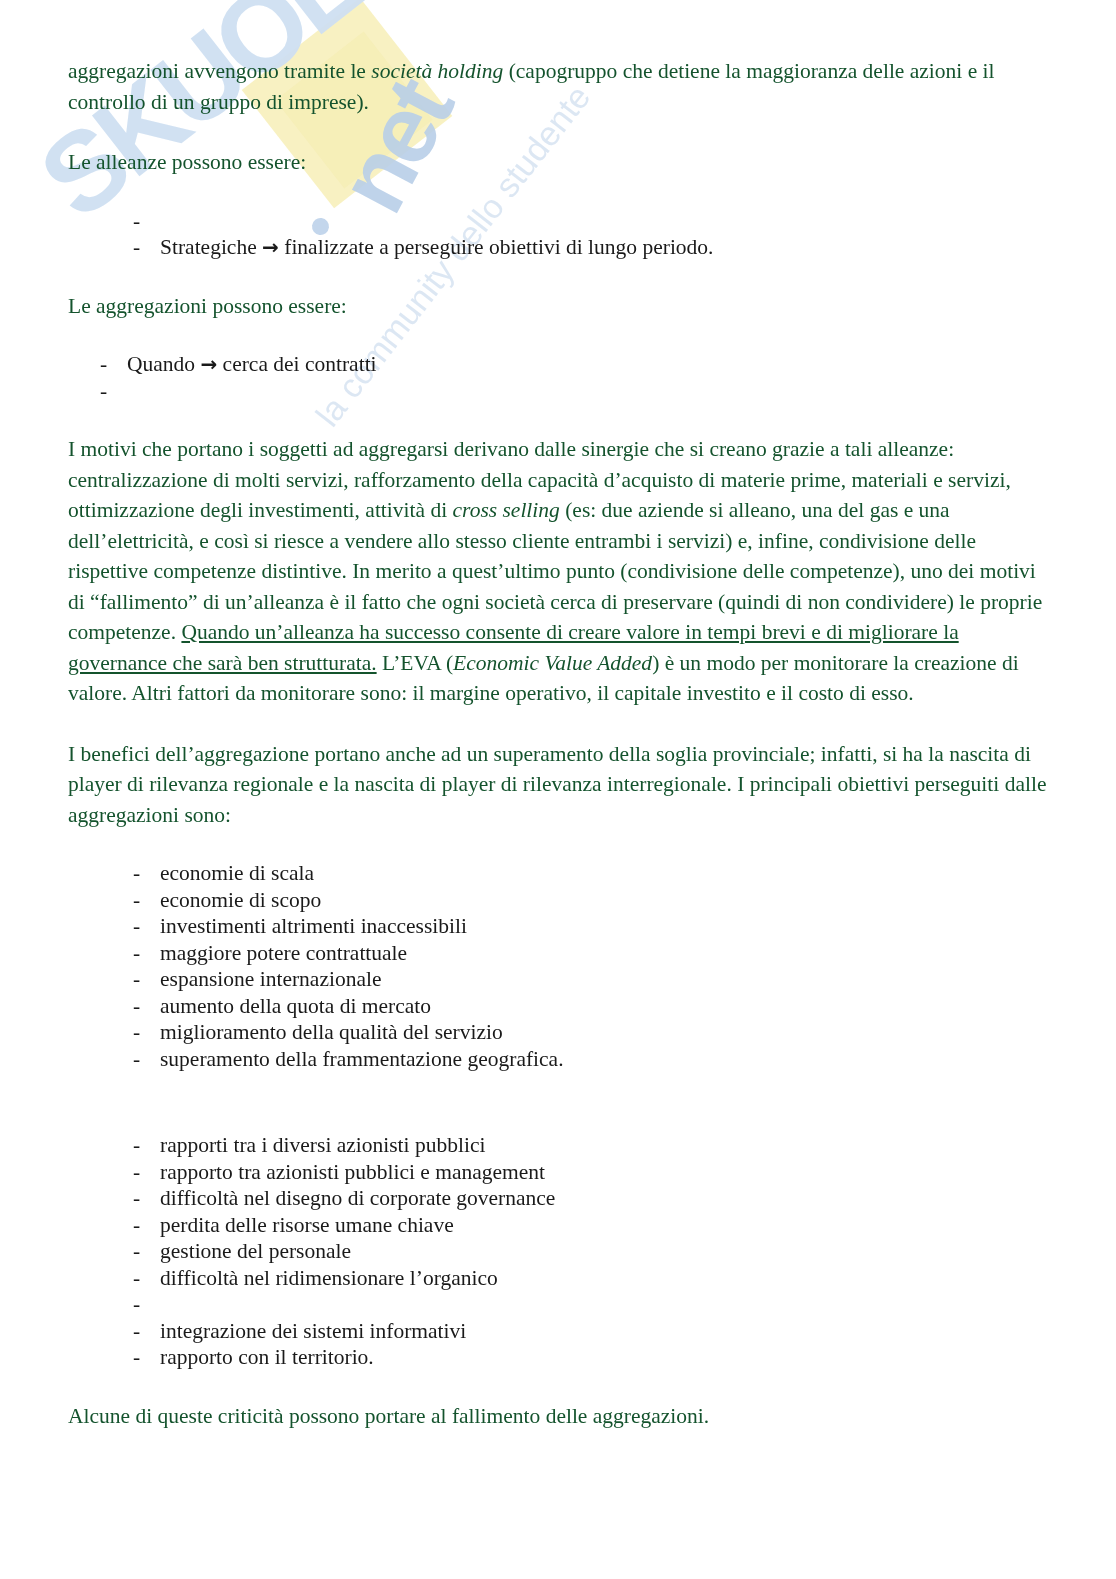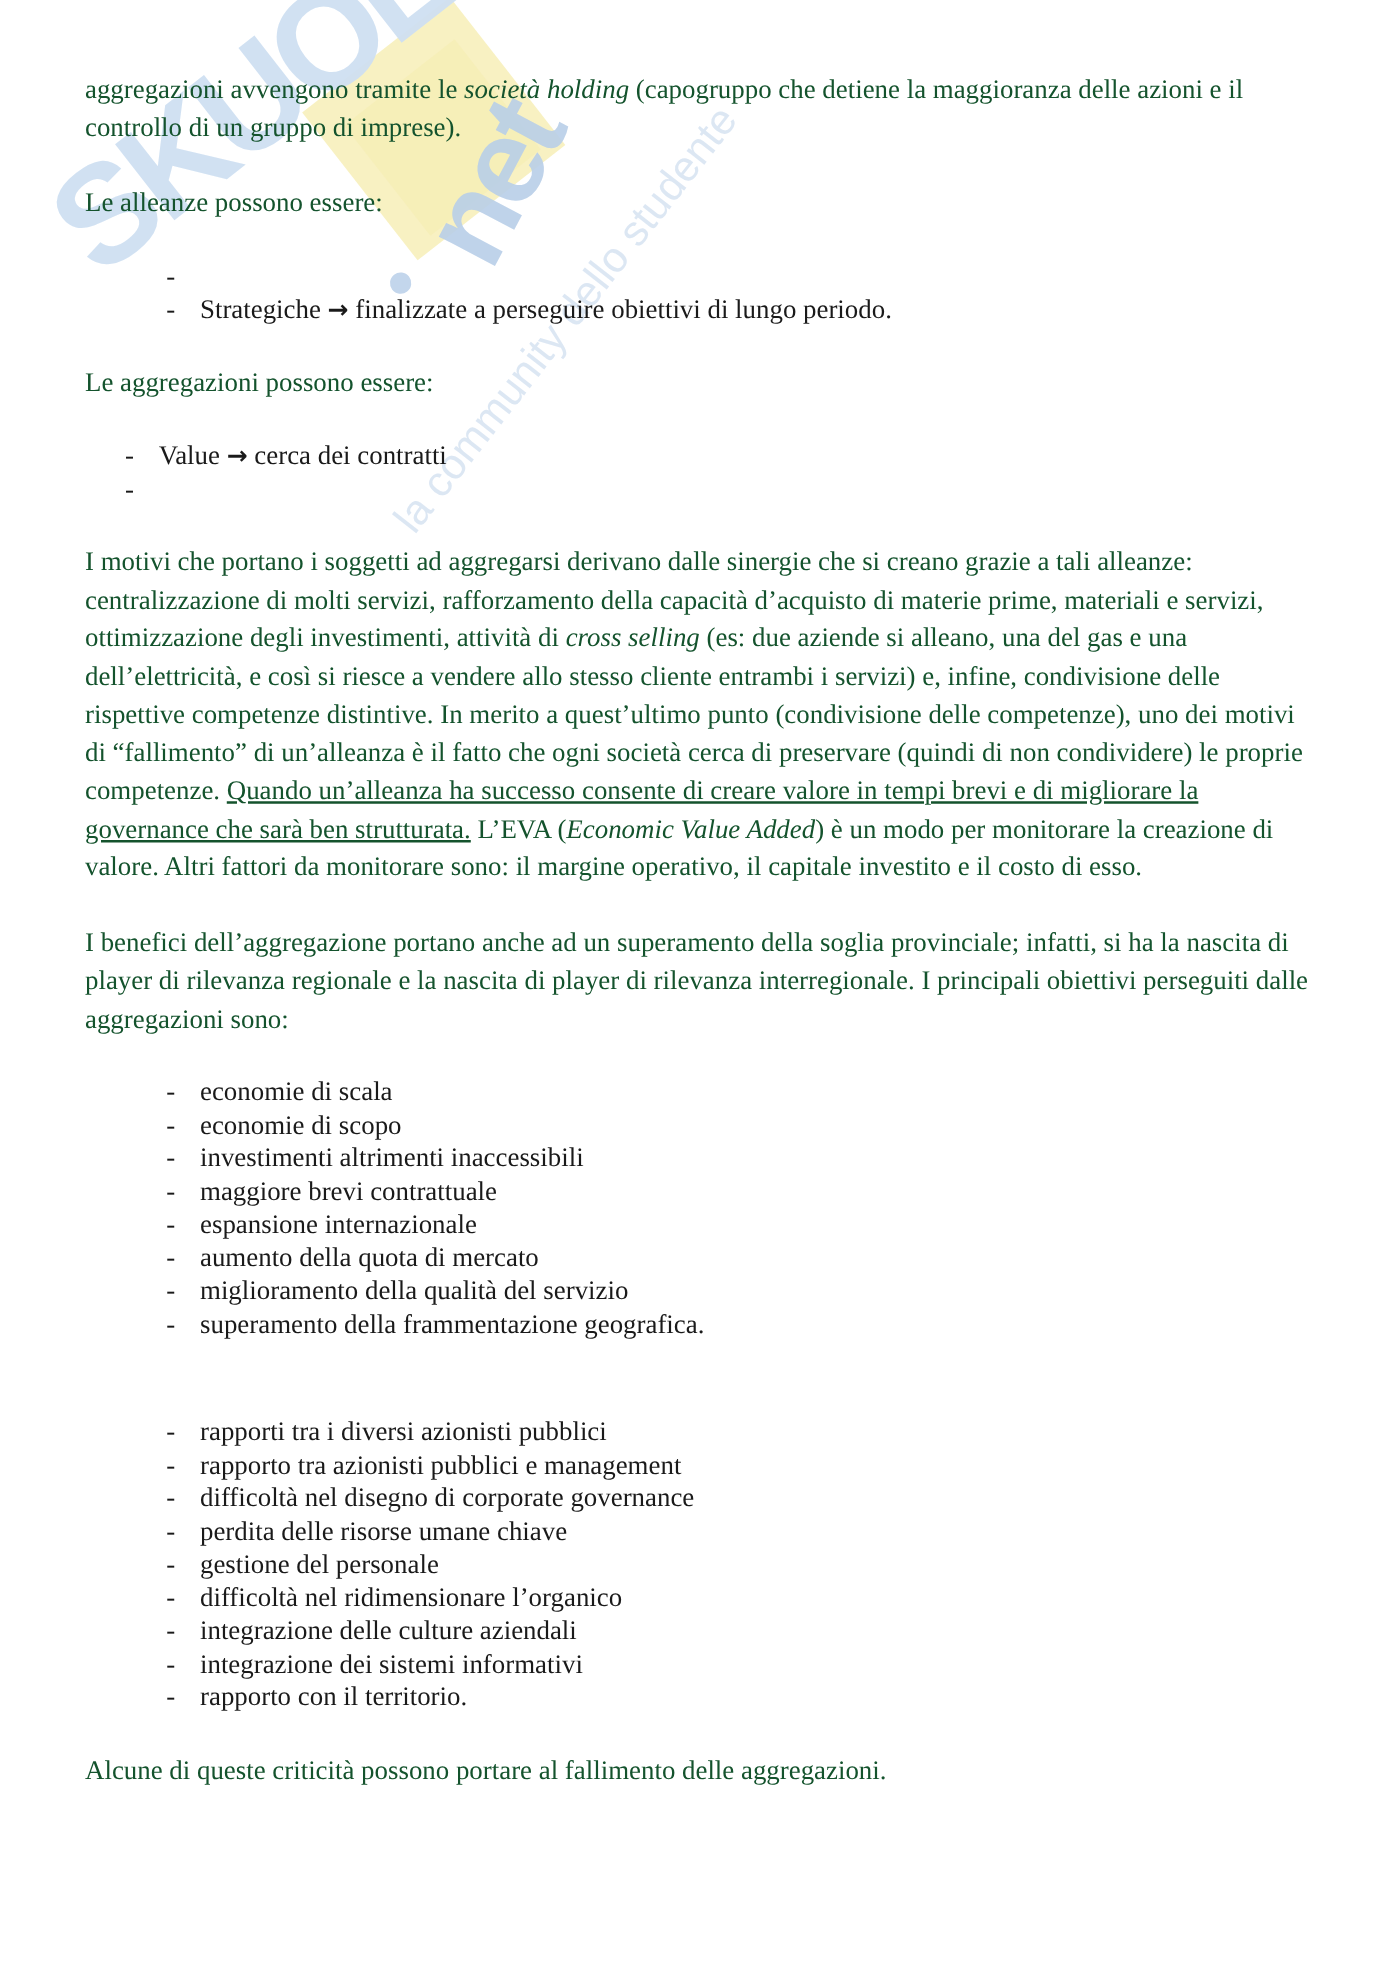--- a/index.html
+++ b/index.html
@@ -184,21 +184,21 @@
 
     <div class="gap-md"></div>
 
     <p class="para">Le aggregazioni possono essere:</p>
 
     <div class="gap-sm"></div>
 
     <ul class="dashlist indent-b">
       <li>
         <span class="dash">-</span>
-        <span><span>Value </span><span class="arrow">→</span><span> cerca dei contratti</span></span>
+        <span><span>Quando </span><span class="arrow">→</span><span> cerca dei contratti</span></span>
       </li>
       <li>
         <span class="dash">-</span>
       </li>
     </ul>
 
     <div class="gap-md"></div>
 
     <p class="para"><span>I motivi che portano i soggetti ad aggregarsi derivano dalle sinergie che si creano grazie a tali alleanze: centralizzazione di molti servizi, rafforzamento della capacità d’acquisto di materie prime, materiali e servizi, ottimizzazione degli investimenti, attività di </span><i class="it">cross selling</i><span> (es: due aziende si alleano, una del gas e una dell’elettricità, e così si riesce a vendere allo stesso cliente entrambi i servizi) e, infine, condivisione delle rispettive competenze distintive. In merito a quest’ultimo punto (condivisione delle competenze), uno dei motivi di “fallimento” di un’alleanza è il fatto che ogni società cerca di preservare (quindi di non condividere) le proprie competenze. </span><u class="ul">Quando un’alleanza ha successo consente di creare valore in tempi brevi e di migliorare la governance che sarà ben strutturata.</u><span> L’EVA (</span><i class="it">Economic Value Added</i><span>) è un modo per monitorare la creazione di valore. Altri fattori da monitorare sono: il margine operativo, il capitale investito e il costo di esso.</span></p>
 
@@ -216,21 +216,21 @@
         <li>
           <span class="dash">-</span>
           <span>economie di scopo</span>
         </li>
         <li>
           <span class="dash">-</span>
           <span>investimenti altrimenti inaccessibili</span>
         </li>
         <li>
           <span class="dash">-</span>
-          <span>maggiore brevi contrattuale</span>
+          <span>maggiore potere contrattuale</span>
         </li>
         <li>
           <span class="dash">-</span>
           <span>espansione internazionale</span>
         </li>
         <li>
           <span class="dash">-</span>
           <span>aumento della quota di mercato</span>
         </li>
         <li>
@@ -268,21 +268,20 @@
         <li>
           <span class="dash">-</span>
           <span>gestione del personale</span>
         </li>
         <li>
           <span class="dash">-</span>
           <span>difficoltà nel ridimensionare l’organico</span>
         </li>
         <li>
           <span class="dash">-</span>
-          <span>integrazione delle culture aziendali</span>
         </li>
         <li>
           <span class="dash">-</span>
           <span>integrazione dei sistemi informativi</span>
         </li>
         <li>
           <span class="dash">-</span>
           <span>rapporto con il territorio.</span>
         </li>
       </ul>

